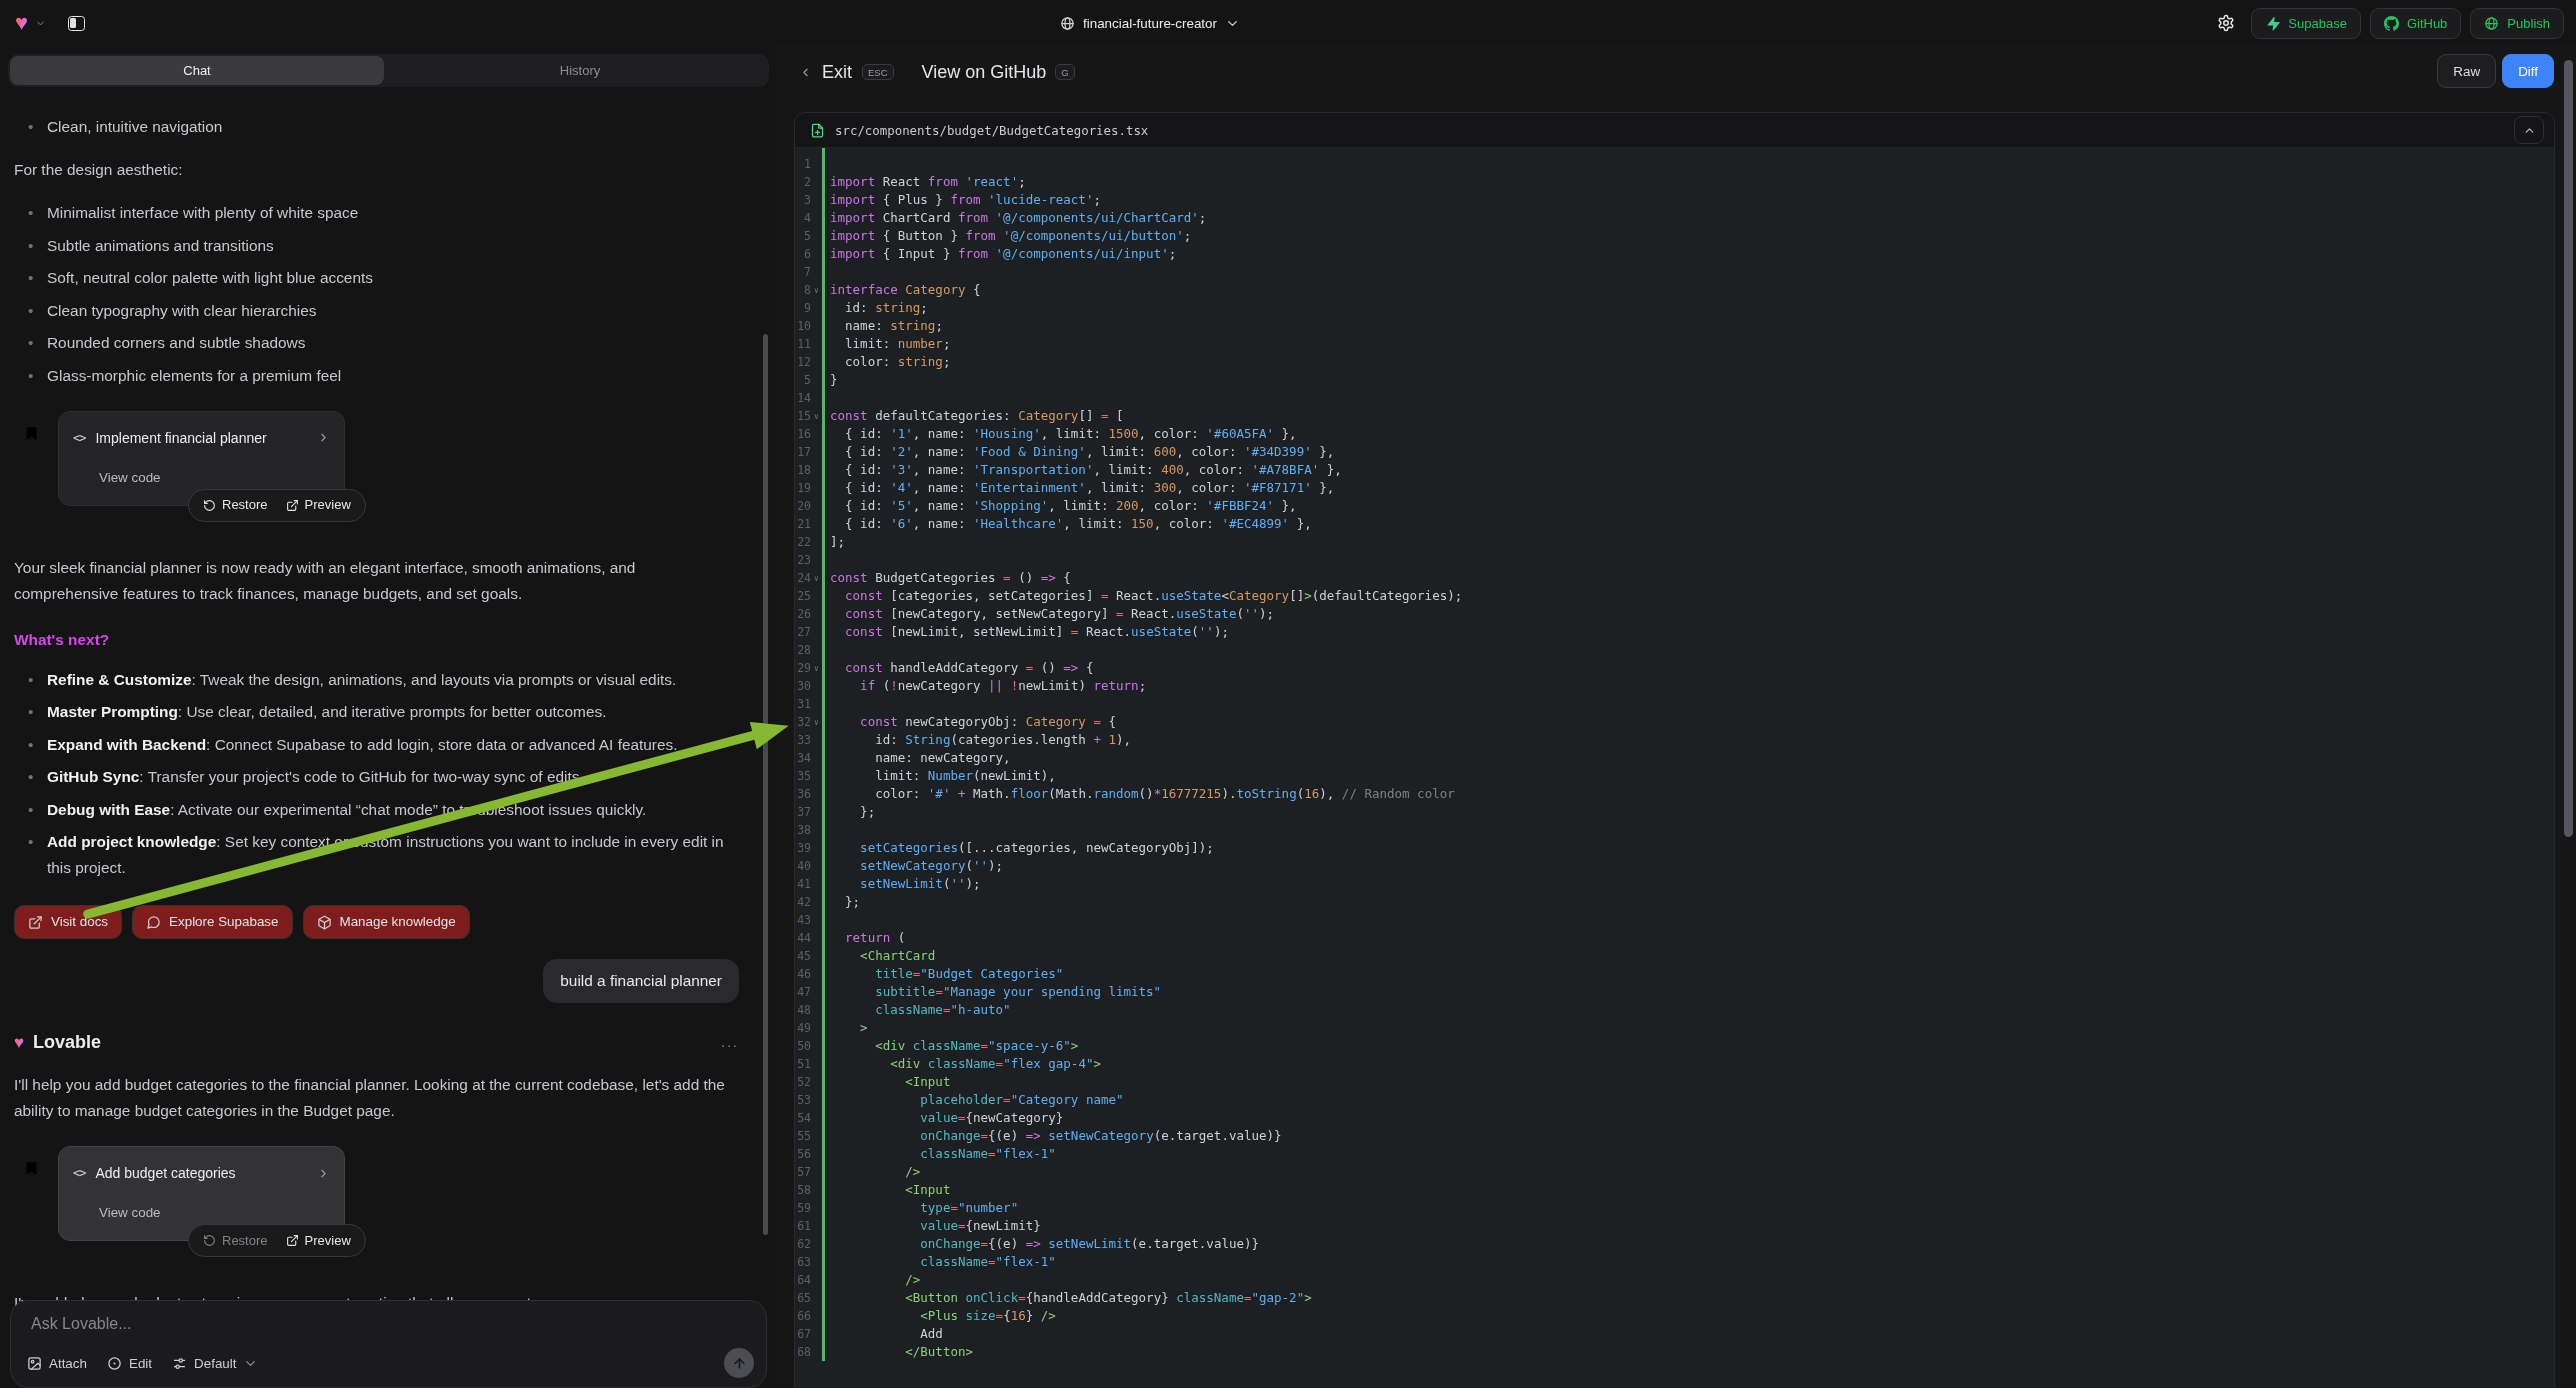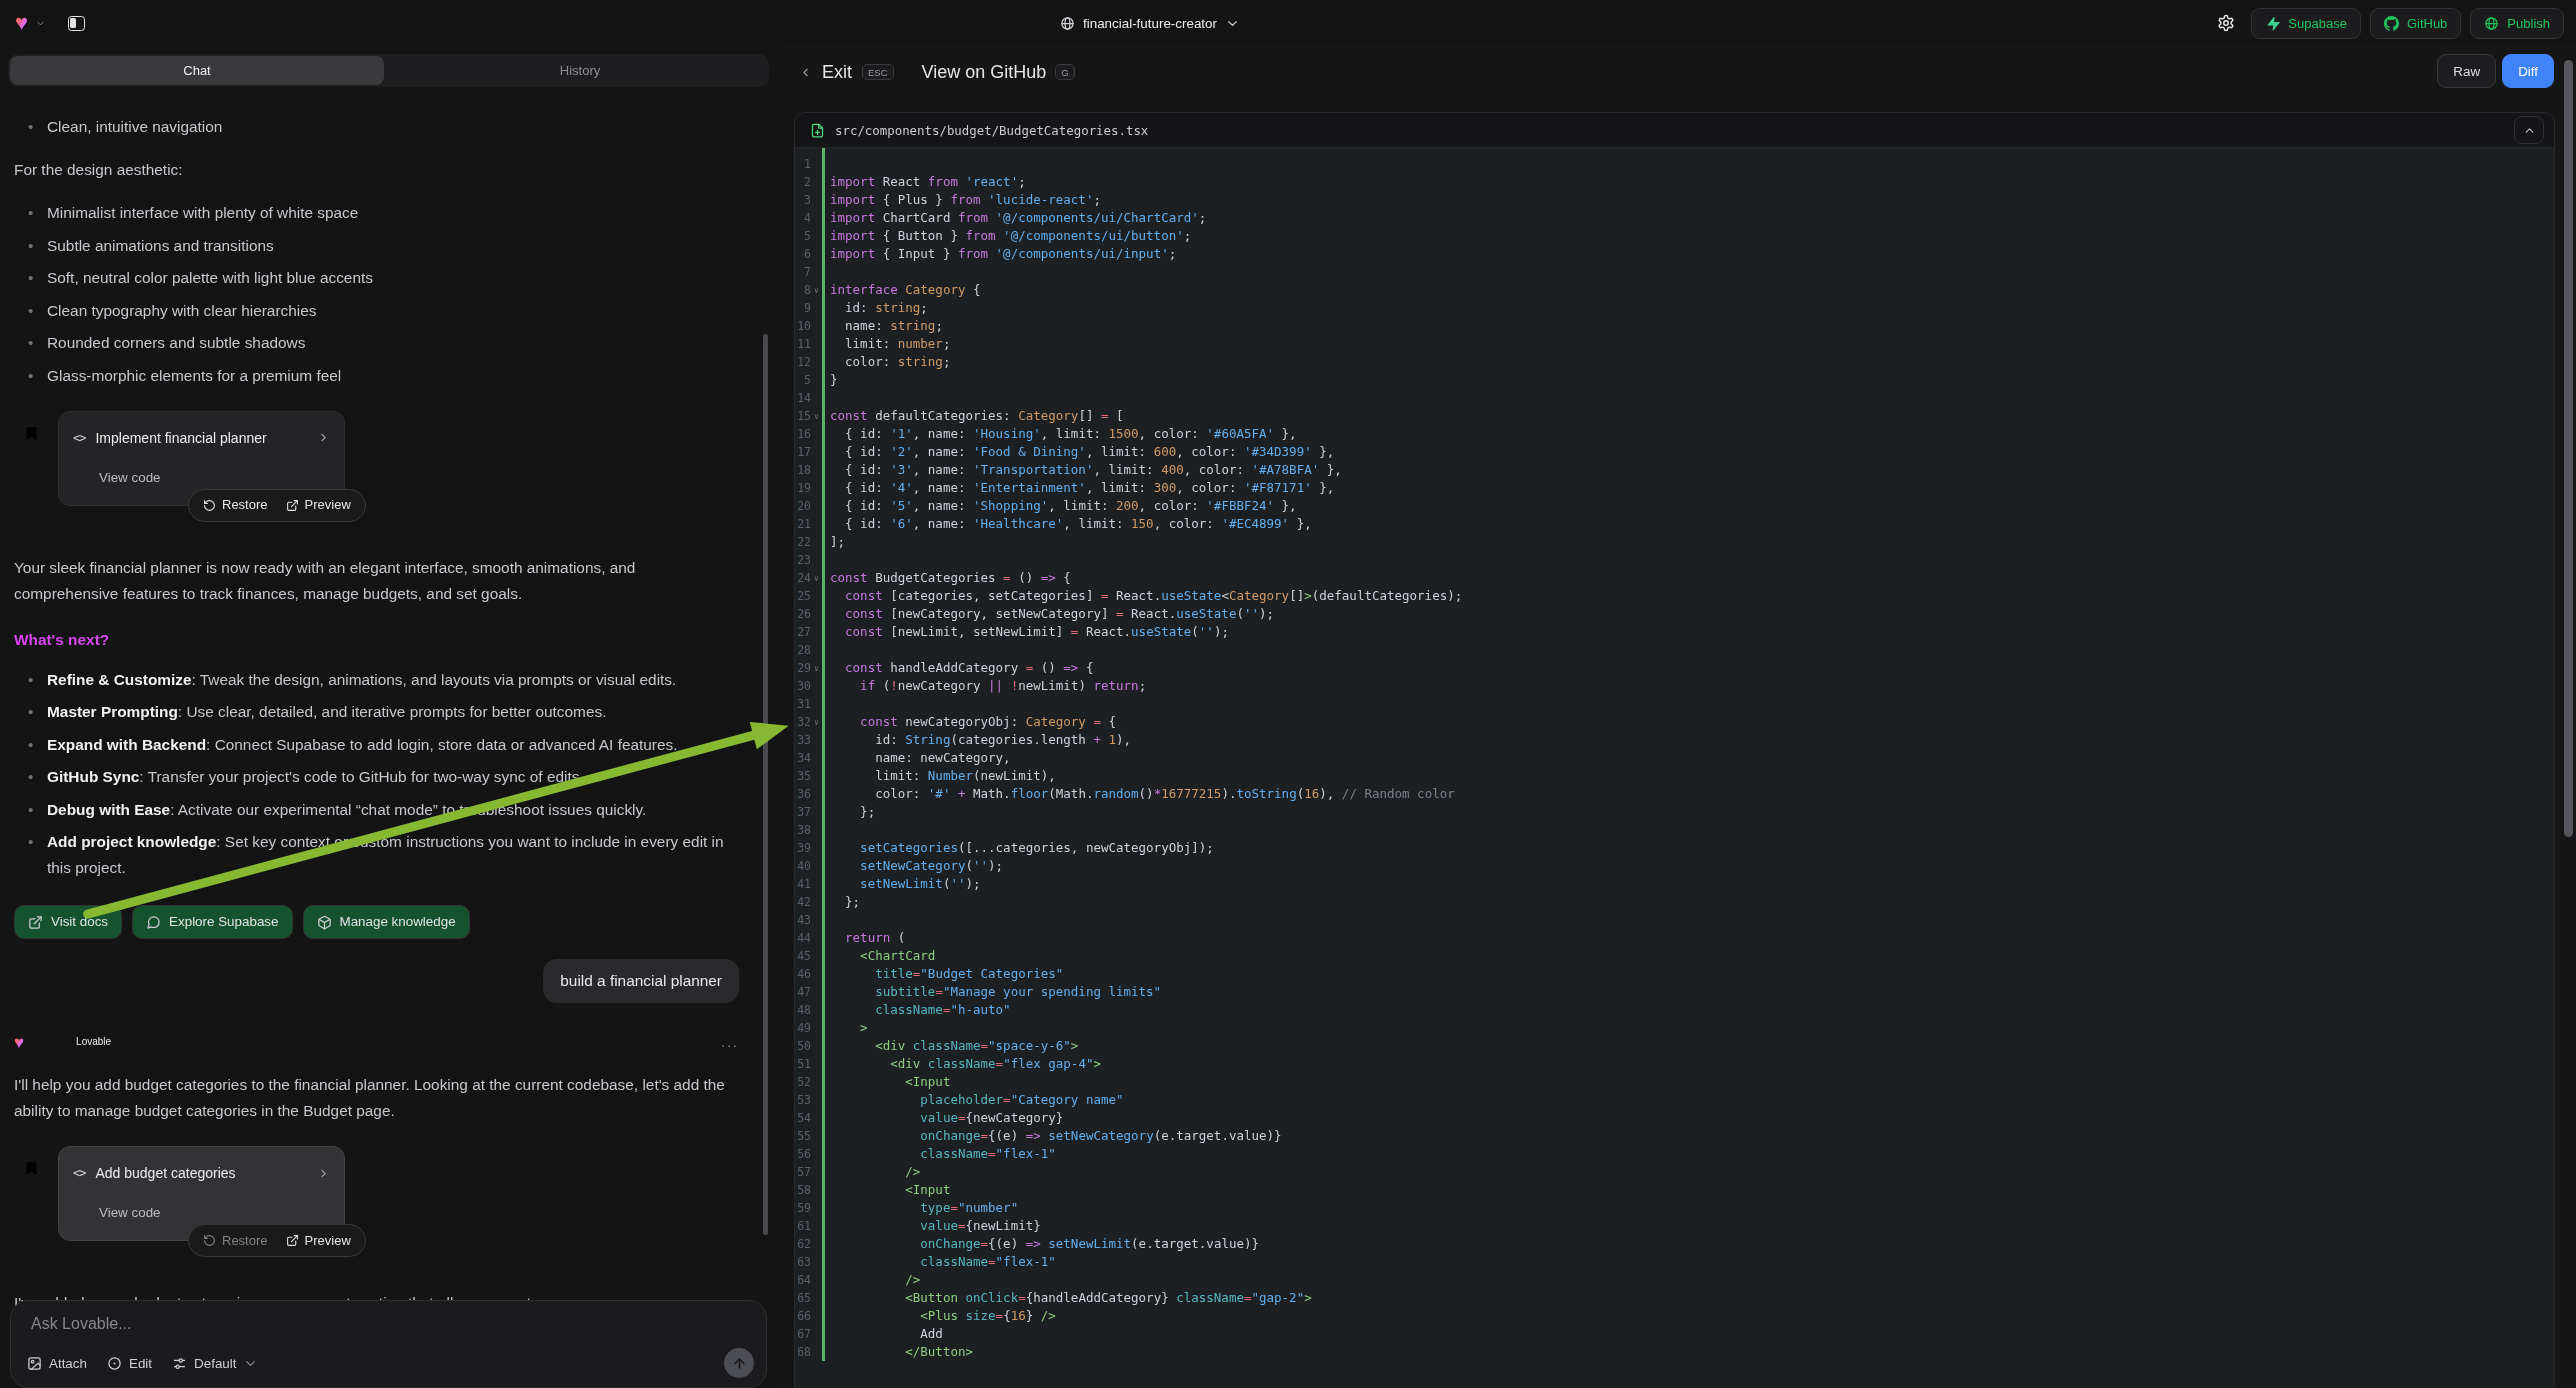--- a/index.html
+++ b/index.html
@@ -51,29 +51,29 @@
   .vc-glyph { font-family:"DejaVu Sans Mono", monospace; font-size:12px; color:#d6d6da; letter-spacing:-1px; }
   .vc-title { flex:1; font-size:14px; color:#ededf0; white-space:nowrap; }
   .vc-chev { width:13px; height:13px; color:#9d9da2; }
   .vc-view { margin:14px 0 0 26px; font-size:13.4px; color:#bcbcc1; }
   .vc-pill { position:absolute; left:129px; bottom:-17px; height:33px; display:flex; align-items:center; gap:4px; padding:0 7px; background:#1a1a1b; border:1px solid #39393d; border-radius:17px; }
   .vc-pill .pbtn { display:flex; align-items:center; gap:6px; font-size:13px; color:#e6e6ea; padding:0 7px; }
   .vc-pill .pbtn .icon { width:13px; height:13px; }
   .vc-pill .pbtn.dim { color:#828288; }
 
   .actions { display:flex; gap:10px; margin:24px 0 18px; }
-  .act-btn { display:flex; align-items:center; gap:8px; height:34px; padding:6px 13px; border:1px solid #333336; border-radius:10px; background:#14532d; color:#e3e3e7; font-size:13.4px; }
+  .act-btn { display:flex; align-items:center; gap:8px; height:34px; padding:6px 13px; border:1px solid #333336; border-radius:10px; background:#7f1d1d; color:#e3e3e7; font-size:13.4px; }
   .act-btn .icon { width:15px; height:15px; color:#cfcfd4; }
 
   .user-row { display:flex; justify-content:flex-end; margin:20px 0; }
   .user-bubble { background:#2a2a2d; border-radius:14px; padding:9px 17px; color:#e8e8eb; font-size:15.4px; max-width:478px; }
 
   .asst-head { display:flex; align-items:center; gap:9px; margin:26px 0 6px; }
   .asst-head .heart { font-size:17px; }
-  .asst-name { color:#ededf0; font-size:10px; font-weight:normal;margin-left:43px; }
+  .asst-name { color:#ededf0; font-size:18px; font-weight:bold; }
   .asst-menu { margin-left:auto; color:#8b8b90; font-size:14px; letter-spacing:2px; }
 
   
   #composer { position:absolute; left:10px; top:1254px; width:757px; height:88px; background:#1b1b1d; border:1px solid #303034; border-radius:18px; padding:14px 16px 10px 20px; }
   #composer textarea { width:100%; height:28px; background:transparent; border:none; outline:none; resize:none; color:#e8e8eb; font-size:16px; font-family:"Liberation Sans", sans-serif; }
   #composer textarea::placeholder { color:#87878d; }
   .comp-row { position:absolute; left:16px; right:12px; bottom:9px; display:flex; align-items:center; gap:20px; }
   .comp-btn { display:flex; align-items:center; gap:7px; color:#cfcfd4; font-size:13.4px; }
   .comp-btn .icon { width:15px; height:15px; }
   .send-btn { margin-left:auto; width:30px; height:30px; border-radius:50%; background:#4b4d52; display:flex; align-items:center; justify-content:center; color:#1b1b1d; }

